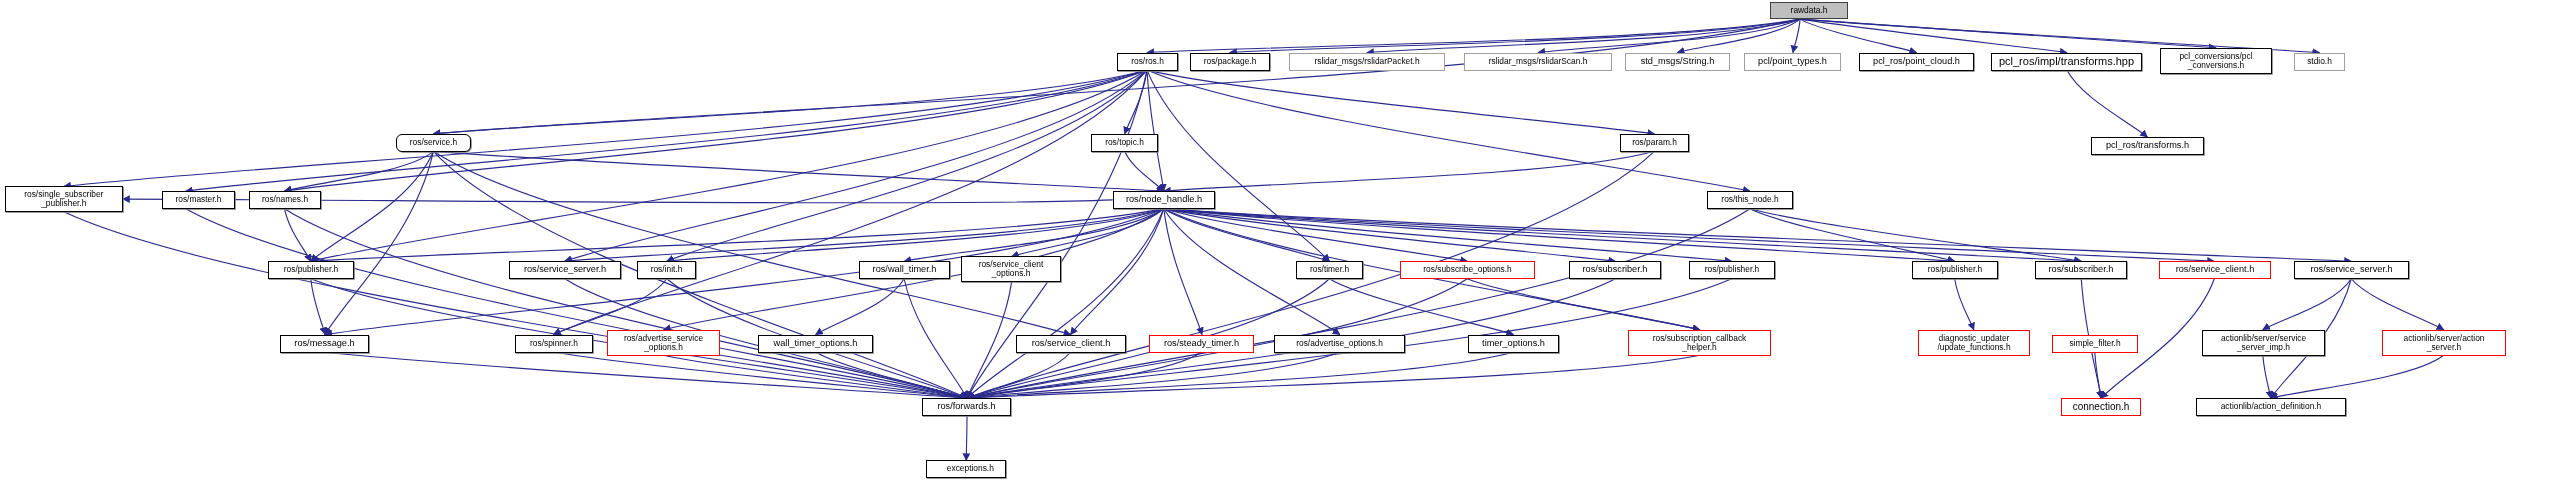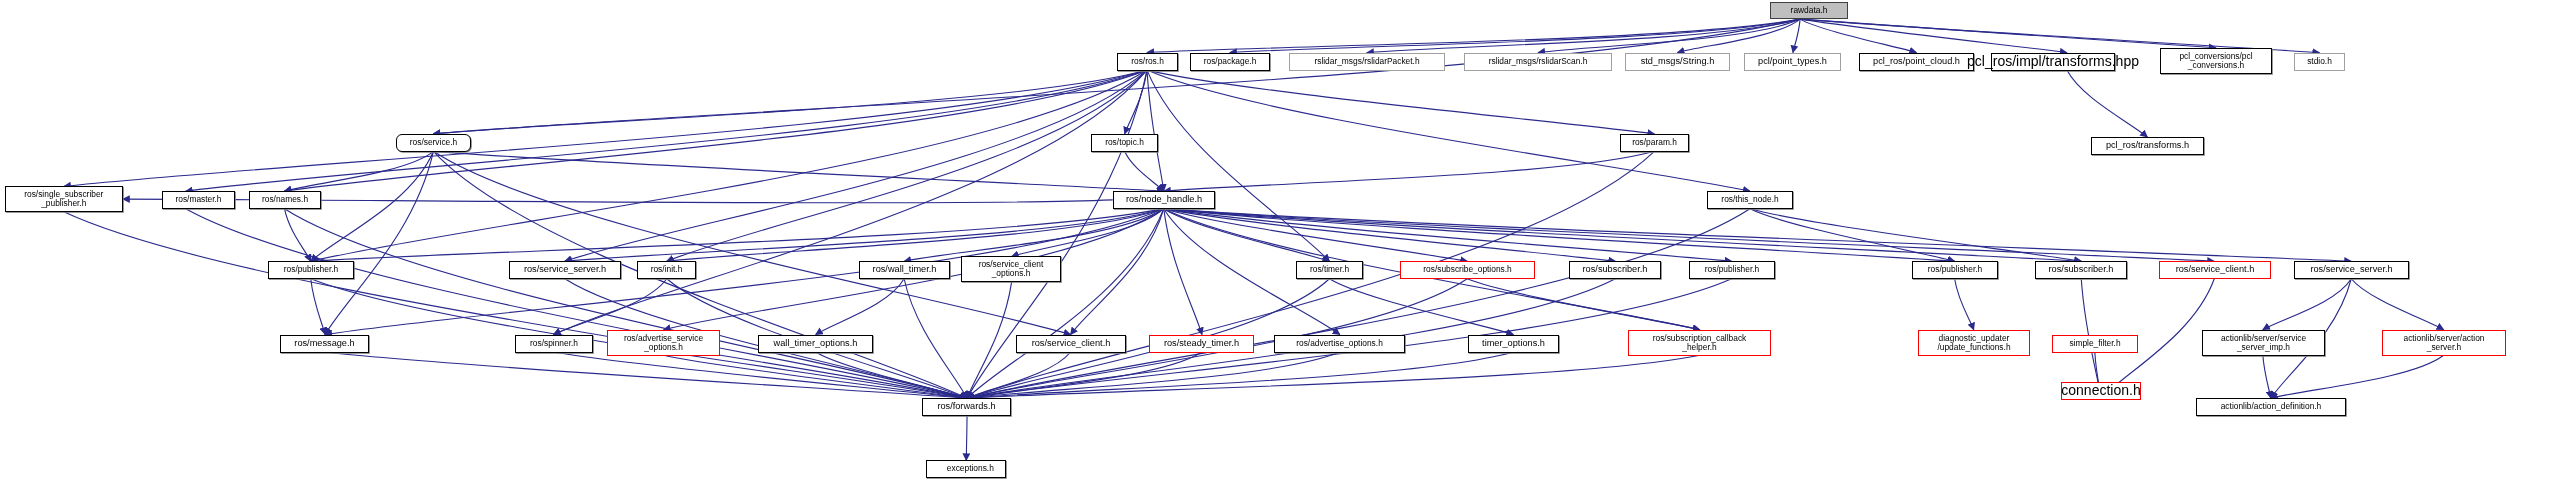--- a/index.html
+++ b/index.html
@@ -125,21 +125,21 @@
   </svg>
   <div id="nodes">
       <div class="node root" style="left: 1761px; top: 1.6px; width: 78px; height: 17.5px; font-size: 8.4px;">rawdata.h</div>
       <div class="node thick" style="left: 1117px; top: 53px; width: 61px; height: 17.5px; font-size: 8.4px;">ros/ros.h</div>
       <div class="node thick" style="left: 1190px; top: 53px; width: 80px; height: 17.5px; font-size: 8.4px;">ros/package.h</div>
       <div class="node grey" style="left: 1289px; top: 53px; width: 156px; height: 17.5px; font-size: 8.4px;">rslidar_msgs/rslidarPacket.h</div>
       <div class="node grey" style="left: 1464px; top: 53px; width: 148px; height: 17.5px; font-size: 8.4px;">rslidar_msgs/rslidarScan.h</div>
       <div class="node grey" style="left: 1625px; top: 53px; width: 105px; height: 17.5px;">std_msgs/String.h</div>
       <div class="node grey" style="left: 1744px; top: 53px; width: 97px; height: 17.5px;">pcl/point_types.h</div>
       <div class="node thick" style="left: 1859px; top: 53px; width: 115px; height: 17.5px;">pcl_ros/point_cloud.h</div>
-      <div class="node thick" style="left: 1991px; top: 53px; width: 124px; height: 17.5px; font-size: 14px;">pcl_ros/impl/transforms.hpp</div>
+      <div class="node thick" style="left: 1991px; top: 53px; width: 151px; height: 17.5px; font-size: 11px;">pcl_ros/impl/transforms.hpp</div>
       <div class="node thick" style="left: 2160px; top: 48px; width: 112px; height: 25.5px; font-size: 8.4px;">pcl_conversions/pcl
 _conversions.h</div>
       <div class="node grey" style="left: 2294px; top: 53px; width: 51px; height: 17.5px; font-size: 8.4px;">stdio.h</div>
       <div class="node thick" style="left: 396px; top: 134px; width: 75px; height: 17.5px; font-size: 8.4px; border-radius: 6px;">ros/service.h</div>
       <div class="node thick" style="left: 1091px; top: 134px; width: 67px; height: 17.5px; font-size: 8.4px;">ros/topic.h</div>
       <div class="node thick" style="left: 1620px; top: 134px; width: 69px; height: 17.5px; font-size: 8.4px;">ros/param.h</div>
       <div class="node thick" style="left: 2091px; top: 137px; width: 113px; height: 17.5px;">pcl_ros/transforms.h</div>
       <div class="node thick" style="left: 4.8px; top: 186px; width: 118px; height: 25.5px; font-size: 8.4px;">ros/single_subscriber
 _publisher.h</div>
       <div class="node thick" style="left: 162px; top: 191px; width: 73px; height: 17.5px; font-size: 8.4px;">ros/master.h</div>
@@ -171,19 +171,19 @@
       <div class="node thick" style="left: 1468px; top: 335px; width: 91px; height: 17.5px;">timer_options.h</div>
       <div class="node red" style="left: 1628px; top: 330px; width: 143px; height: 25.5px; font-size: 8.4px;">ros/subscription_callback
 _helper.h</div>
       <div class="node red" style="left: 1918px; top: 330px; width: 112px; height: 25.5px; font-size: 8.4px;">diagnostic_updater
 /update_functions.h</div>
       <div class="node red" style="left: 2052px; top: 335px; width: 86px; height: 17.5px; font-size: 8.4px;">simple_filter.h</div>
       <div class="node thick" style="left: 2202px; top: 330px; width: 123px; height: 25.5px; font-size: 8.4px;">actionlib/server/service
 _server_imp.h</div>
       <div class="node red" style="left: 2382px; top: 330px; width: 124px; height: 25.5px; font-size: 8.4px;">actionlib/server/action
 _server.h</div>
-      <div class="node red" style="left: 2061px; top: 382px; width: 80px; height: 17.5px; font-size: 14px;">connection.h</div>
+      <div class="node red" style="left: 2061px; top: 398px; width: 80px; height: 17.5px; font-size: 10px;">connection.h</div>
       <div class="node thick" style="left: 2196px; top: 398px; width: 150px; height: 17.5px; font-size: 8.4px;">actionlib/action_definition.h</div>
       <div class="node thick" style="left: 922px; top: 398px; width: 89px; height: 17.5px;">ros/forwards.h</div>
       <div class="node thick" style="left: 926px; top: 460px; width: 80px; height: 17.5px; font-size: 8.4px; padding-left: 11px;">exceptions.h</div>
     </div>
 </div>
 
 
 </body></html>

